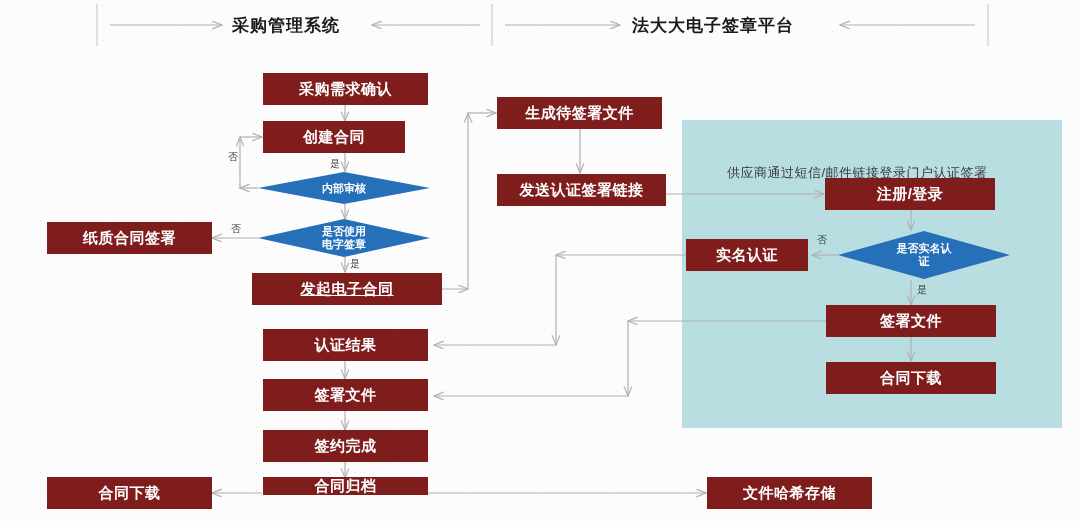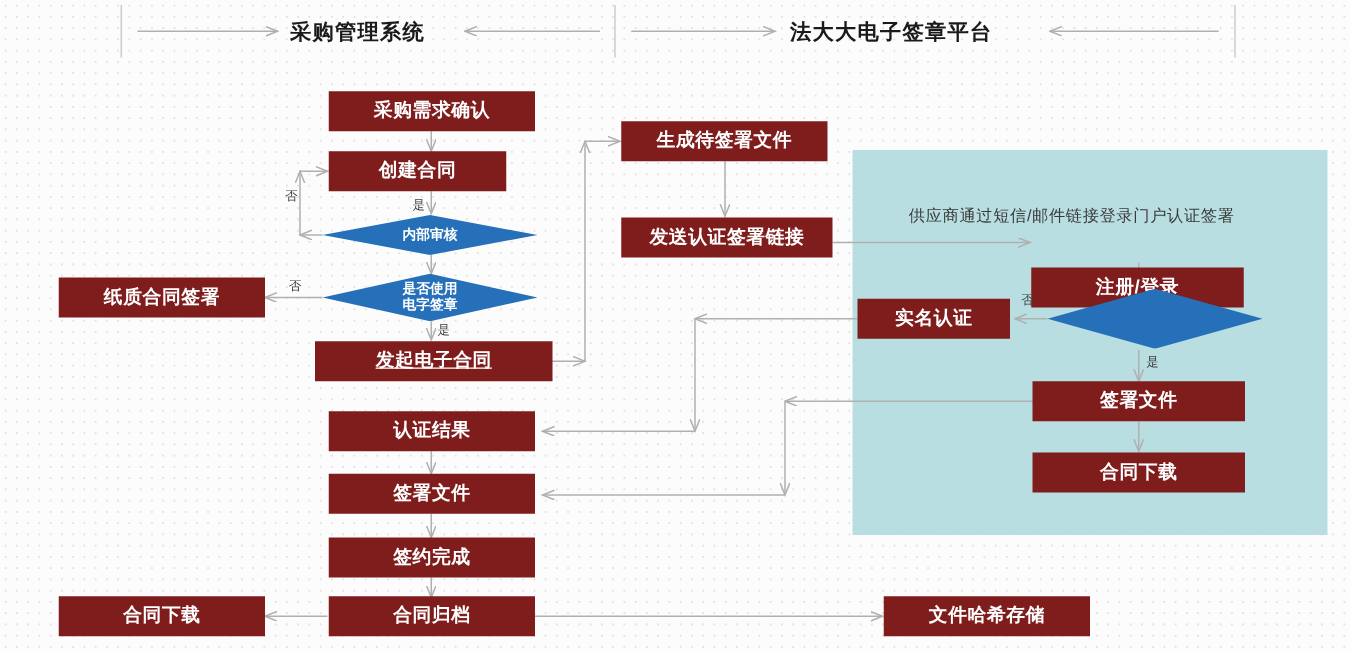--- a/index.html
+++ b/index.html
@@ -164,36 +164,38 @@
 <div class="node" style="left:47px;top:222px;width:165px;height:32px;">纸质合同签署</div>
 
 <div class="node" style="left:252px;top:273px;width:190px;height:32px;text-decoration:underline;">发起电子合同</div>
 
 <div class="node" style="left:263px;top:329px;width:165px;height:32px;">认证结果</div>
 
 <div class="node" style="left:263px;top:379px;width:165px;height:32px;">签署文件</div>
 
 <div class="node" style="left:263px;top:430px;width:165px;height:32px;">签约完成</div>
 
-<div class="node" style="left:263px;top:477px;width:165px;height:32px;">合同归档</div>
+<div class="node" style="left:263px;top:477px;width:165px;height:18px;">合同归档</div>
 
 <div class="node" style="left:47px;top:477px;width:165px;height:32px;">合同下载</div>
 
 <div class="node" style="left:707px;top:477px;width:165px;height:32px;">文件哈希存储</div>
 
 <div class="node" style="left:497px;top:97px;width:165px;height:32px;">生成待签署文件</div>
 
 <div class="node" style="left:497px;top:174px;width:169px;height:32px;">发送认证签署链接</div>
 
-<div class="node" style="left:825px;top:178px;width:170px;height:32px;margin-top:36px;">注册/登录</div>
+<div class="node" style="left:825px;top:178px;width:170px;height:32px;">注册/登录</div>
 
 <div class="node" style="left:686px;top:239px;width:122px;height:32px;">实名认证</div>
 
 <div class="diamond" style="left:838px;top:231px;width:172px;height:48px;">
   <span class="dshape"></span>
+  <span class="dtext" style="white-space:pre-line;padding:0 30px;">是否实名认
+证</span>
 </div>
 
 <div class="node" style="left:826px;top:305px;width:170px;height:32px;">签署文件</div>
 
 <div class="node" style="left:826px;top:362px;width:170px;height:32px;">合同下载</div>
 
 <div class="edge-label" style="left:228px;top:150px;">否</div>
 <div class="edge-label" style="left:330px;top:157px;">是</div>
 <div class="edge-label" style="left:231px;top:222px;">否</div>
 <div class="edge-label" style="left:350px;top:257px;">是</div>

